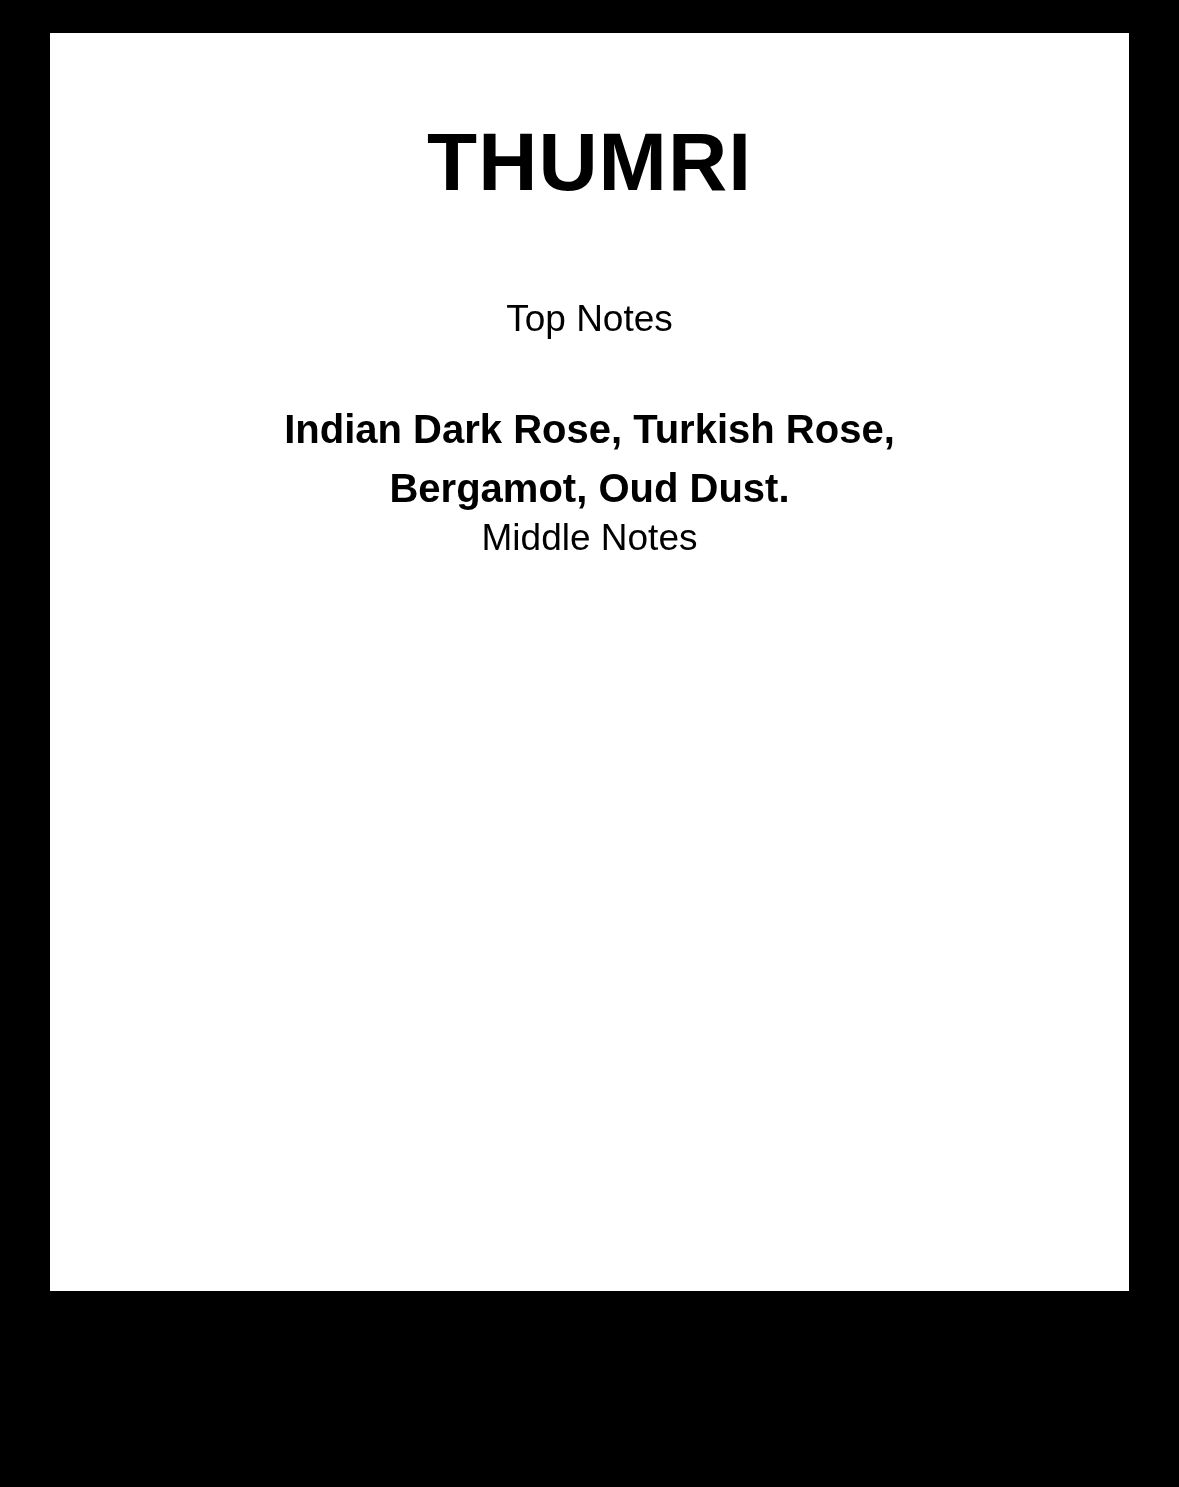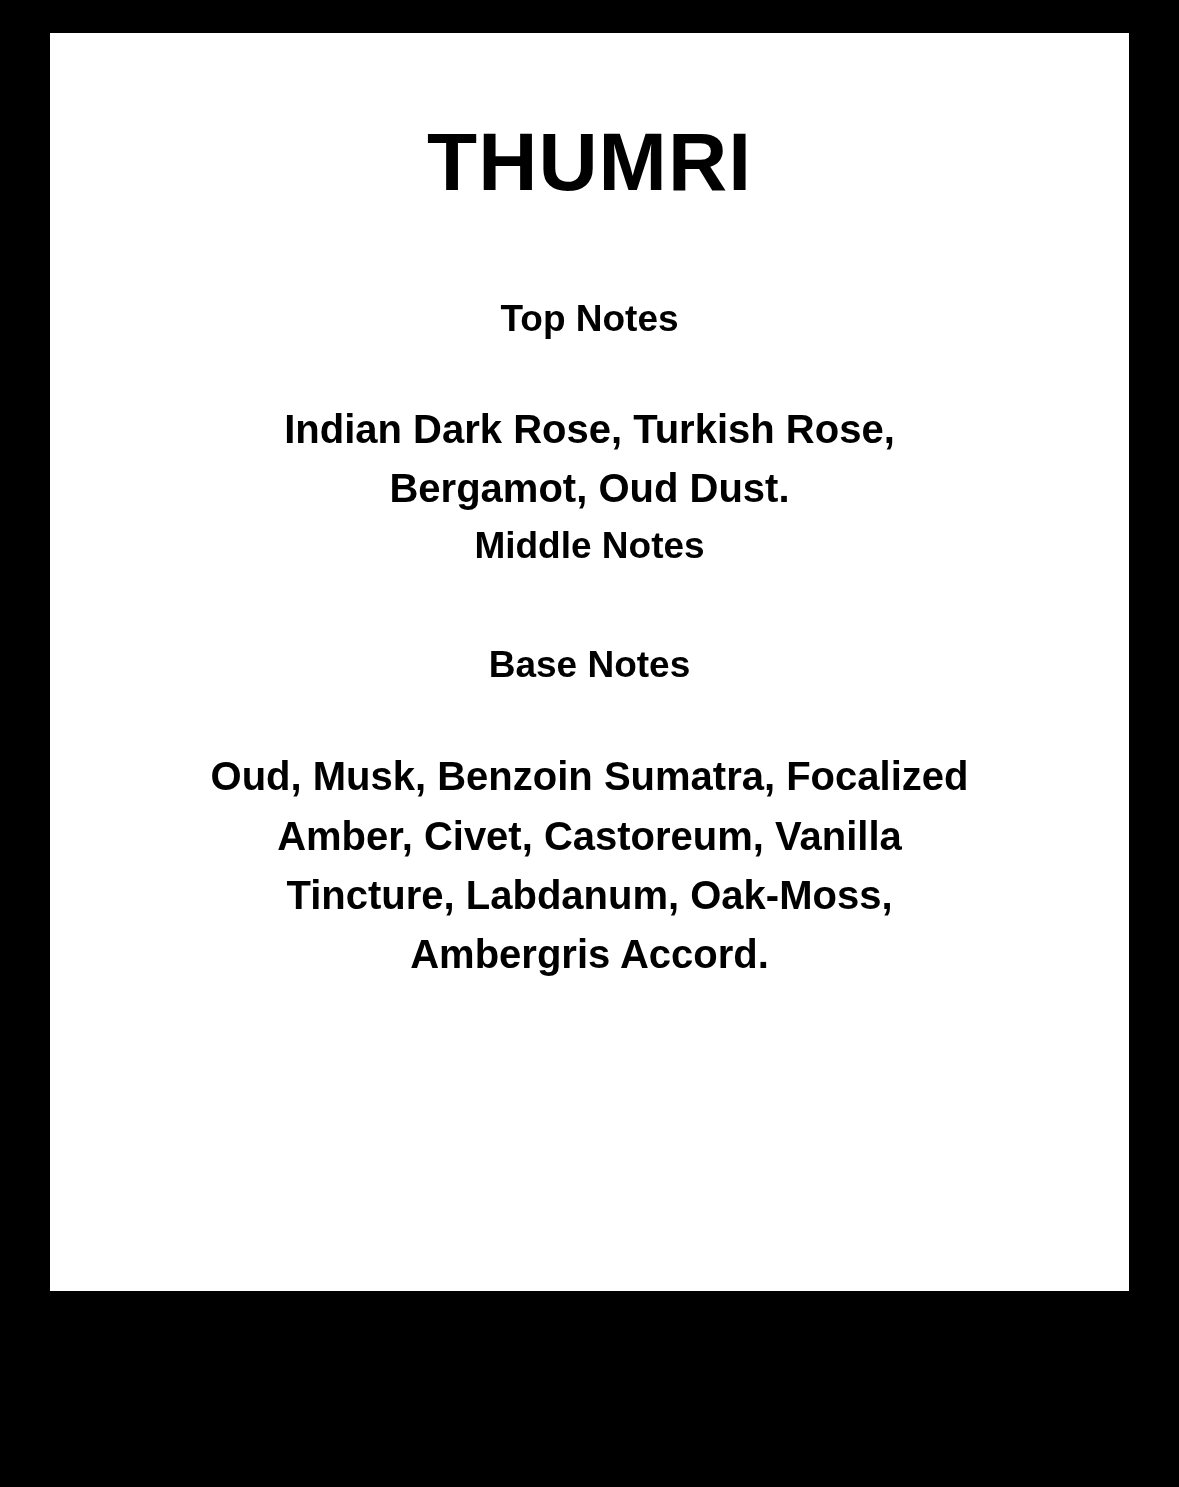--- a/index.html
+++ b/index.html
@@ -33,33 +33,33 @@
     margin-top: 88px;
     line-height: 1.0;
     text-align: center;
   }
   .section {
     width: 100%;
     text-align: center;
   }
   .section-heading {
     font-size: 37px;
-    font-weight: 700;
+    font-weight: 400;
     color: #000000;
     line-height: 1.1;
     text-align: center;
   }
   .section-body {
     font-size: 40px;
     font-weight: 700;
     color: #000000;
     line-height: 1.48;
     text-align: center;
     max-width: 800px;
-    margin: 8px auto;
+    margin: 0 auto;
   }
   .sec-top .section-heading { margin-top: 96px; }
   .sec-top .section-body { margin-top: 60px; max-width: 640px; }
 
   .sec-middle .section-heading { }
   .sec-middle .section-body { margin-top: 62px; max-width: 760px; }
 
   .sec-base .section-heading { margin-top: 78px; }
   .sec-base .section-body { margin-top: 62px; max-width: 760px; }
 </style>
@@ -72,18 +72,14 @@
 
   <div class="section sec-top">
     <div class="section-heading">Top Notes</div>
     <div class="section-body">Indian Dark Rose, Turkish Rose, Bergamot, Oud Dust.</div>
   </div>
 
   <div class="section sec-middle">
     <div class="section-heading">Middle Notes</div>
   </div>
 
-  <div class="section sec-base">
-    <div class="section-heading">Base Notes</div>
-    <div class="section-body">Oud, Musk, Benzoin Sumatra, Focalized Amber, Civet, Castoreum, Vanilla Tincture, Labdanum, Oak-Moss, Ambergris Accord.</div>
-  </div>
 
 </div>
 
 </body></html>

